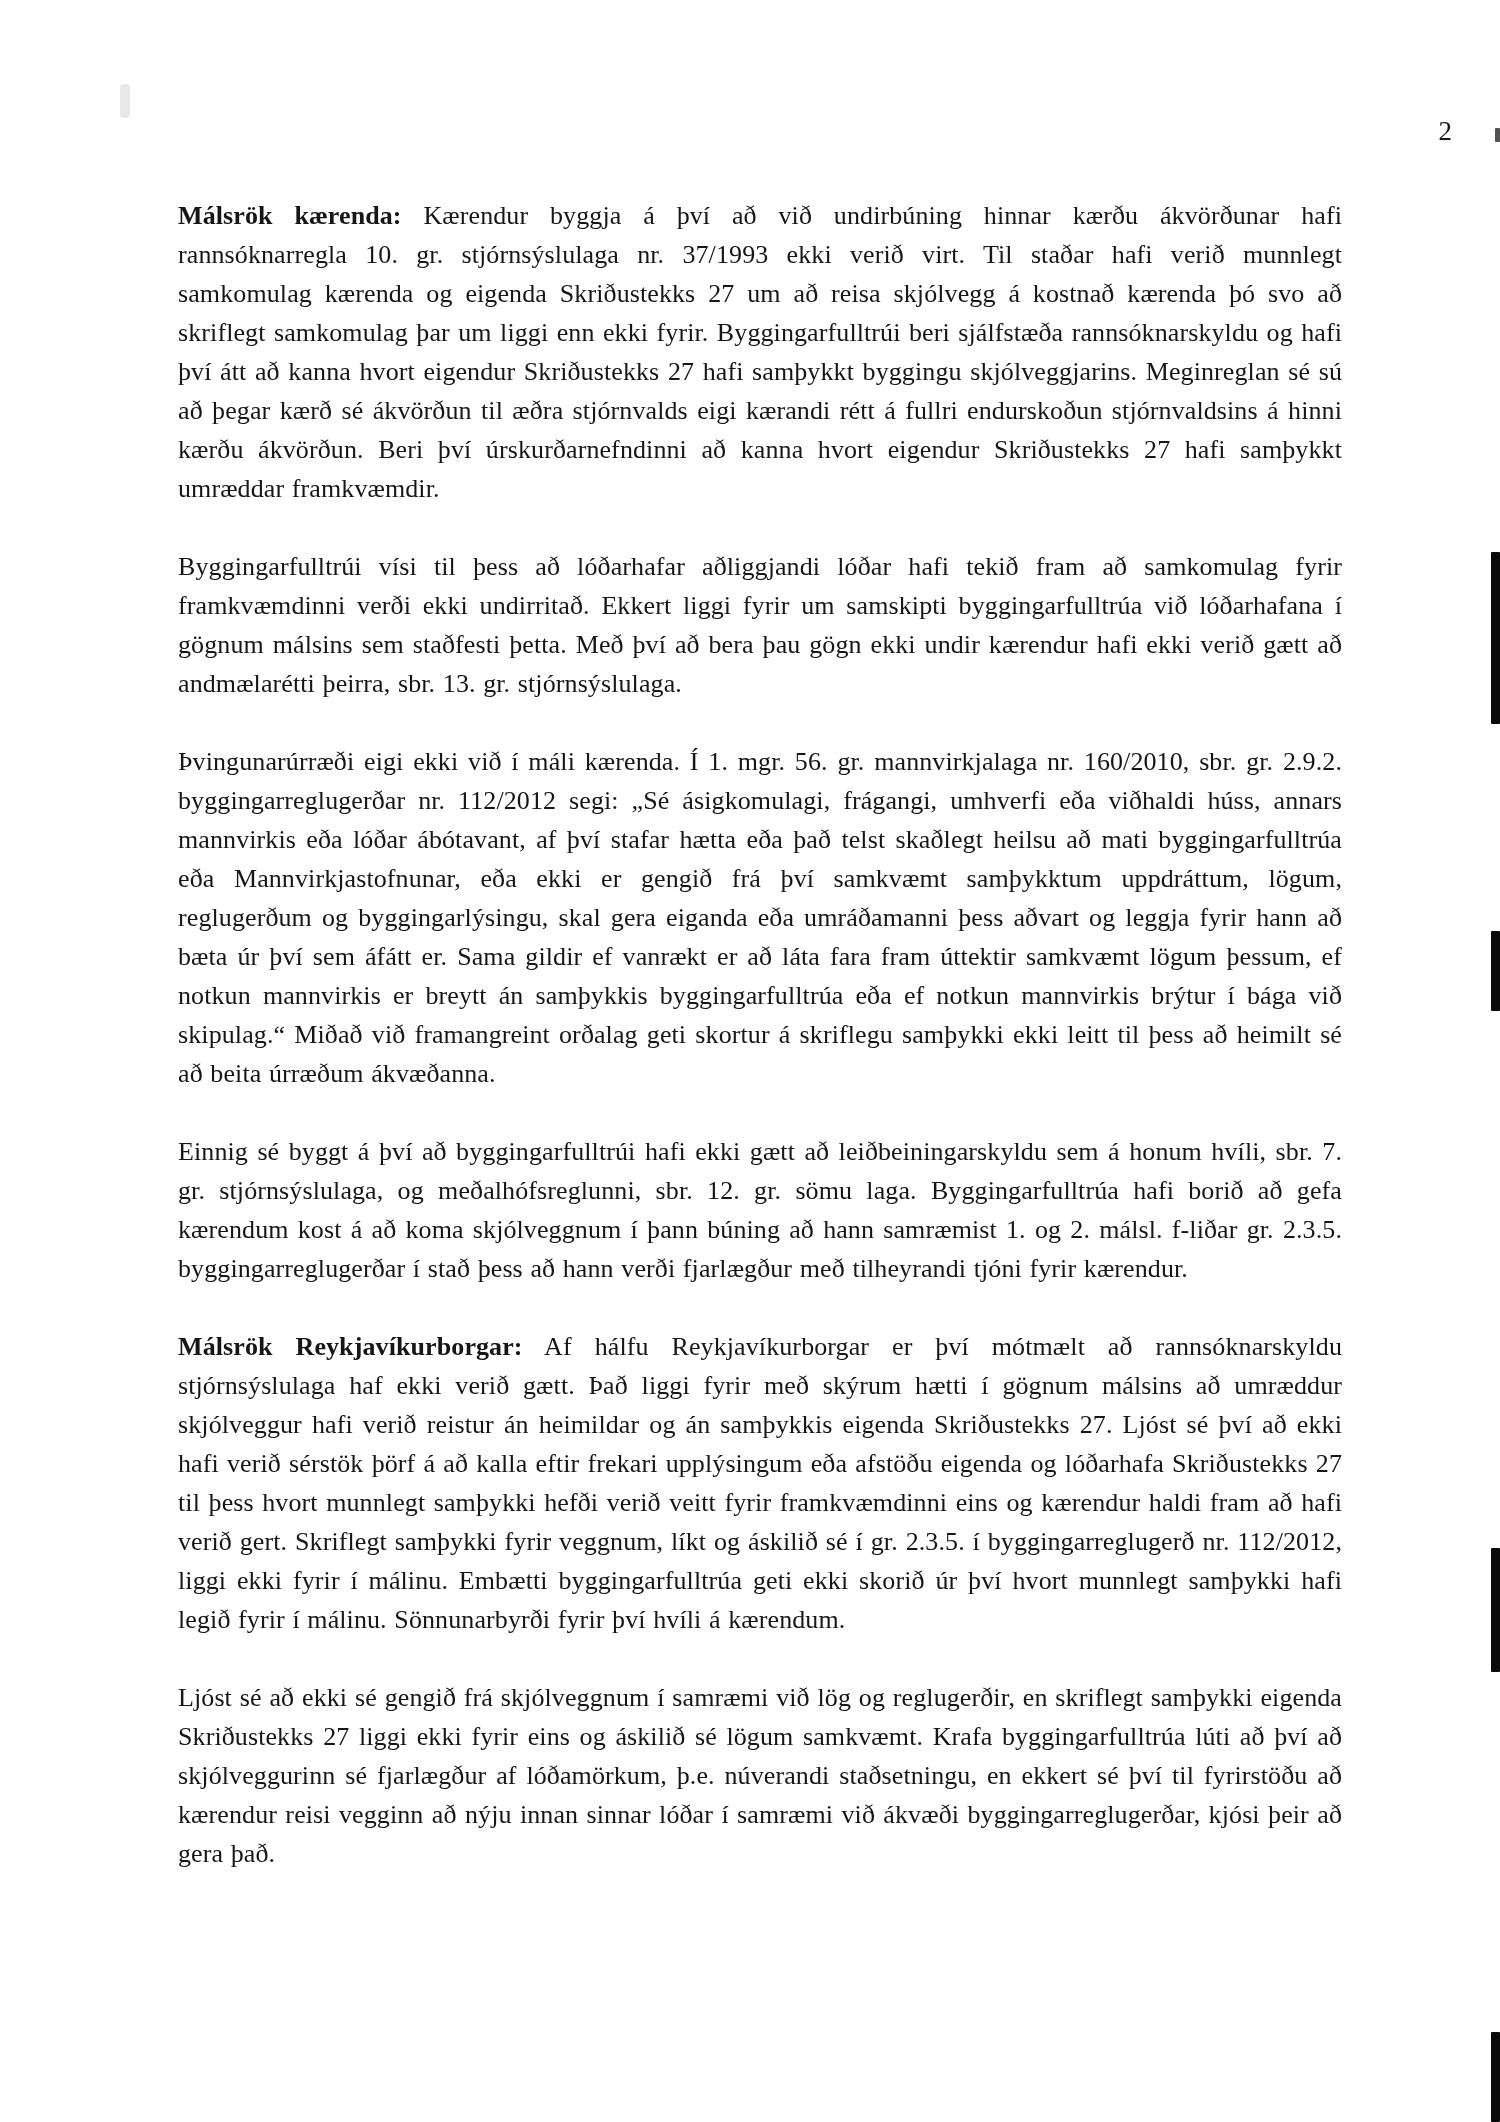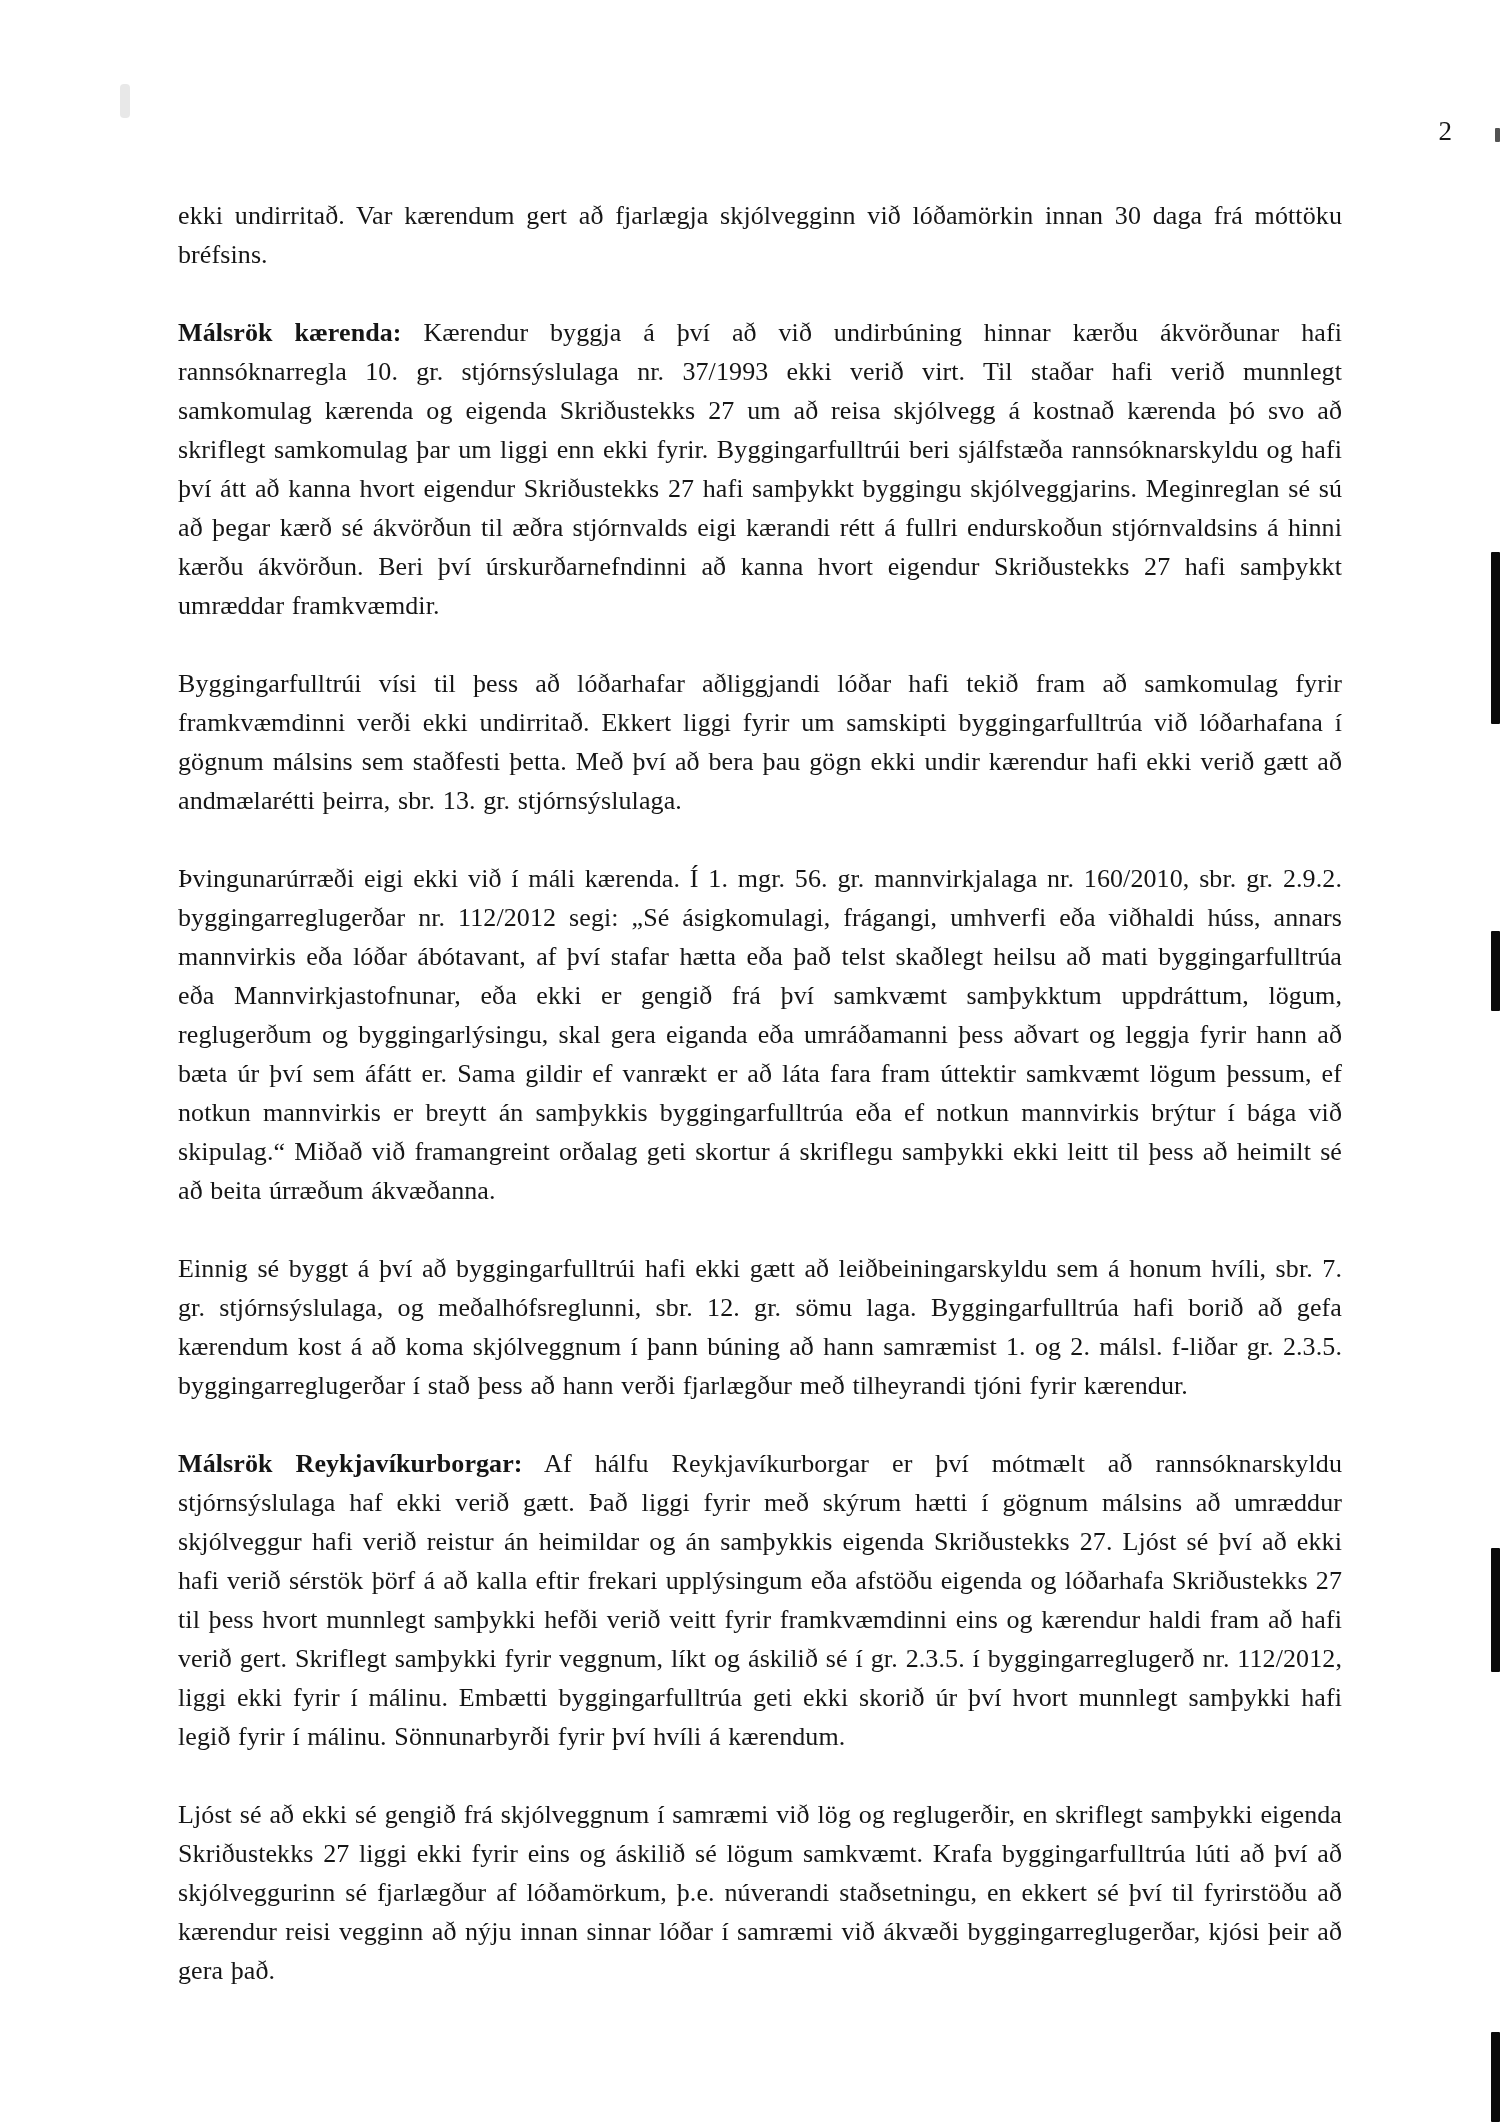--- a/index.html
+++ b/index.html
@@ -67,21 +67,20 @@
 </style>
 </head>
 <body>
 
 <div class="page">
   <div class="scan-smudge"></div>
 
   <div class="page-number">2</div>
 
   <div class="content" id="document-body">
-      <p><span>ekki undirritað. Var kærendum gert að fjarlægja skjólvegginn við lóðamörkin innan 30 daga frá móttöku bréfsins.</span></p>
       <p><span class="lead">Málsrök kærenda:</span> <span>Kærendur byggja á því að við undirbúning hinnar kærðu ákvörðunar hafi rannsóknarregla 10. gr. stjórnsýslulaga nr. 37/1993 ekki verið virt. Til staðar hafi verið munnlegt samkomulag kærenda og eigenda Skriðustekks 27 um að reisa skjólvegg á kostnað kærenda þó svo að skriflegt samkomulag þar um liggi enn ekki fyrir. Byggingarfulltrúi beri sjálfstæða rannsóknarskyldu og hafi því átt að kanna hvort eigendur Skriðustekks 27 hafi samþykkt byggingu skjólveggjarins. Meginreglan sé sú að þegar kærð sé ákvörðun til æðra stjórnvalds eigi kærandi rétt á fullri endurskoðun stjórnvaldsins á hinni kærðu ákvörðun. Beri því úrskurðarnefndinni að kanna hvort eigendur Skriðustekks 27 hafi samþykkt umræddar framkvæmdir.</span></p>
       <p><span>Byggingarfulltrúi vísi til þess að lóðarhafar aðliggjandi lóðar hafi tekið fram að samkomulag fyrir framkvæmdinni verði ekki undirritað. Ekkert liggi fyrir um samskipti byggingarfulltrúa við lóðarhafana í gögnum málsins sem staðfesti þetta. Með því að bera þau gögn ekki undir kærendur hafi ekki verið gætt að andmælarétti þeirra, sbr. 13. gr. stjórnsýslulaga.</span></p>
       <p><span>Þvingunarúrræði eigi ekki við í máli kærenda. Í 1. mgr. 56. gr. mannvirkjalaga nr. 160/2010, sbr. gr. 2.9.2. byggingarreglugerðar nr. 112/2012 segi: „Sé ásigkomulagi, frágangi, umhverfi eða viðhaldi húss, annars mannvirkis eða lóðar ábótavant, af því stafar hætta eða það telst skaðlegt heilsu að mati byggingarfulltrúa eða Mannvirkjastofnunar, eða ekki er gengið frá því samkvæmt samþykktum uppdráttum, lögum, reglugerðum og byggingarlýsingu, skal gera eiganda eða umráðamanni þess aðvart og leggja fyrir hann að bæta úr því sem áfátt er. Sama gildir ef vanrækt er að láta fara fram úttektir samkvæmt lögum þessum, ef notkun mannvirkis er breytt án samþykkis byggingarfulltrúa eða ef notkun mannvirkis brýtur í bága við skipulag.“ Miðað við framangreint orðalag geti skortur á skriflegu samþykki ekki leitt til þess að heimilt sé að beita úrræðum ákvæðanna.</span></p>
       <p><span>Einnig sé byggt á því að byggingarfulltrúi hafi ekki gætt að leiðbeiningarskyldu sem á honum hvíli, sbr. 7. gr. stjórnsýslulaga, og meðalhófsreglunni, sbr. 12. gr. sömu laga. Byggingarfulltrúa hafi borið að gefa kærendum kost á að koma skjólveggnum í þann búning að hann samræmist 1. og 2. málsl. f-liðar gr. 2.3.5. byggingarreglugerðar í stað þess að hann verði fjarlægður með tilheyrandi tjóni fyrir kærendur.</span></p>
       <p><span class="lead">Málsrök Reykjavíkurborgar:</span> <span>Af hálfu Reykjavíkurborgar er því mótmælt að rannsóknarskyldu stjórnsýslulaga haf ekki verið gætt. Það liggi fyrir með skýrum hætti í gögnum málsins að umræddur skjólveggur hafi verið reistur án heimildar og án samþykkis eigenda Skriðustekks 27. Ljóst sé því að ekki hafi verið sérstök þörf á að kalla eftir frekari upplýsingum eða afstöðu eigenda og lóðarhafa Skriðustekks 27 til þess hvort munnlegt samþykki hefði verið veitt fyrir framkvæmdinni eins og kærendur haldi fram að hafi verið gert. Skriflegt samþykki fyrir veggnum, líkt og áskilið sé í gr. 2.3.5. í byggingarreglugerð nr. 112/2012, liggi ekki fyrir í málinu. Embætti byggingarfulltrúa geti ekki skorið úr því hvort munnlegt samþykki hafi legið fyrir í málinu. Sönnunarbyrði fyrir því hvíli á kærendum.</span></p>
       <p><span>Ljóst sé að ekki sé gengið frá skjólveggnum í samræmi við lög og reglugerðir, en skriflegt samþykki eigenda Skriðustekks 27 liggi ekki fyrir eins og áskilið sé lögum samkvæmt. Krafa byggingarfulltrúa lúti að því að skjólveggurinn sé fjarlægður af lóðamörkum, þ.e. núverandi staðsetningu, en ekkert sé því til fyrirstöðu að kærendur reisi vegginn að nýju innan sinnar lóðar í samræmi við ákvæði byggingarreglugerðar, kjósi þeir að gera það.</span></p>
     </div>
 
   <div class="scan-artifact artifact-1"></div>
   <div class="scan-artifact artifact-2"></div>

